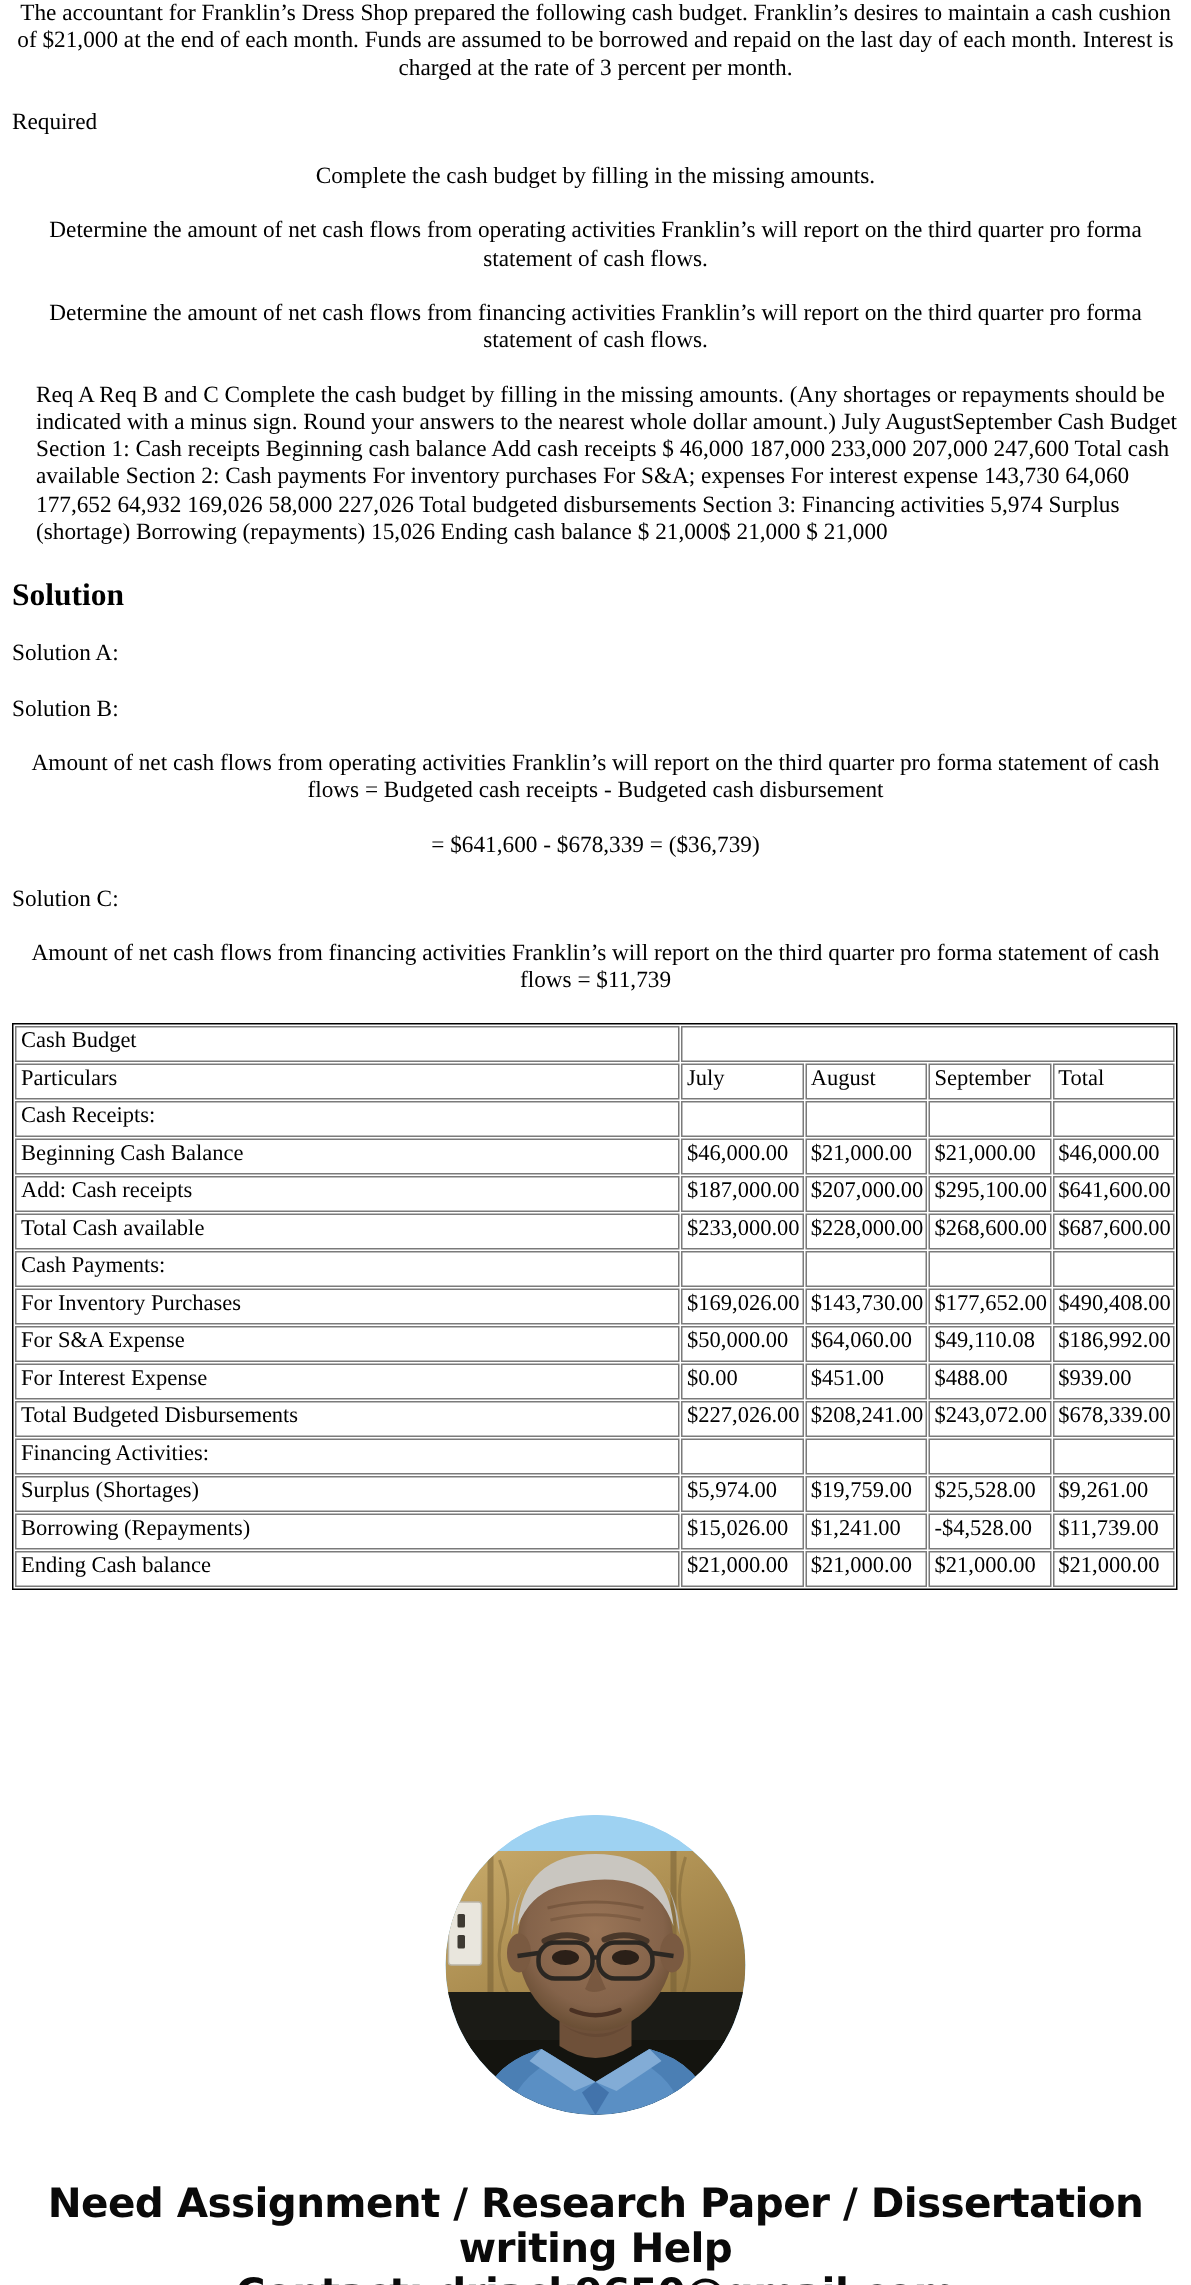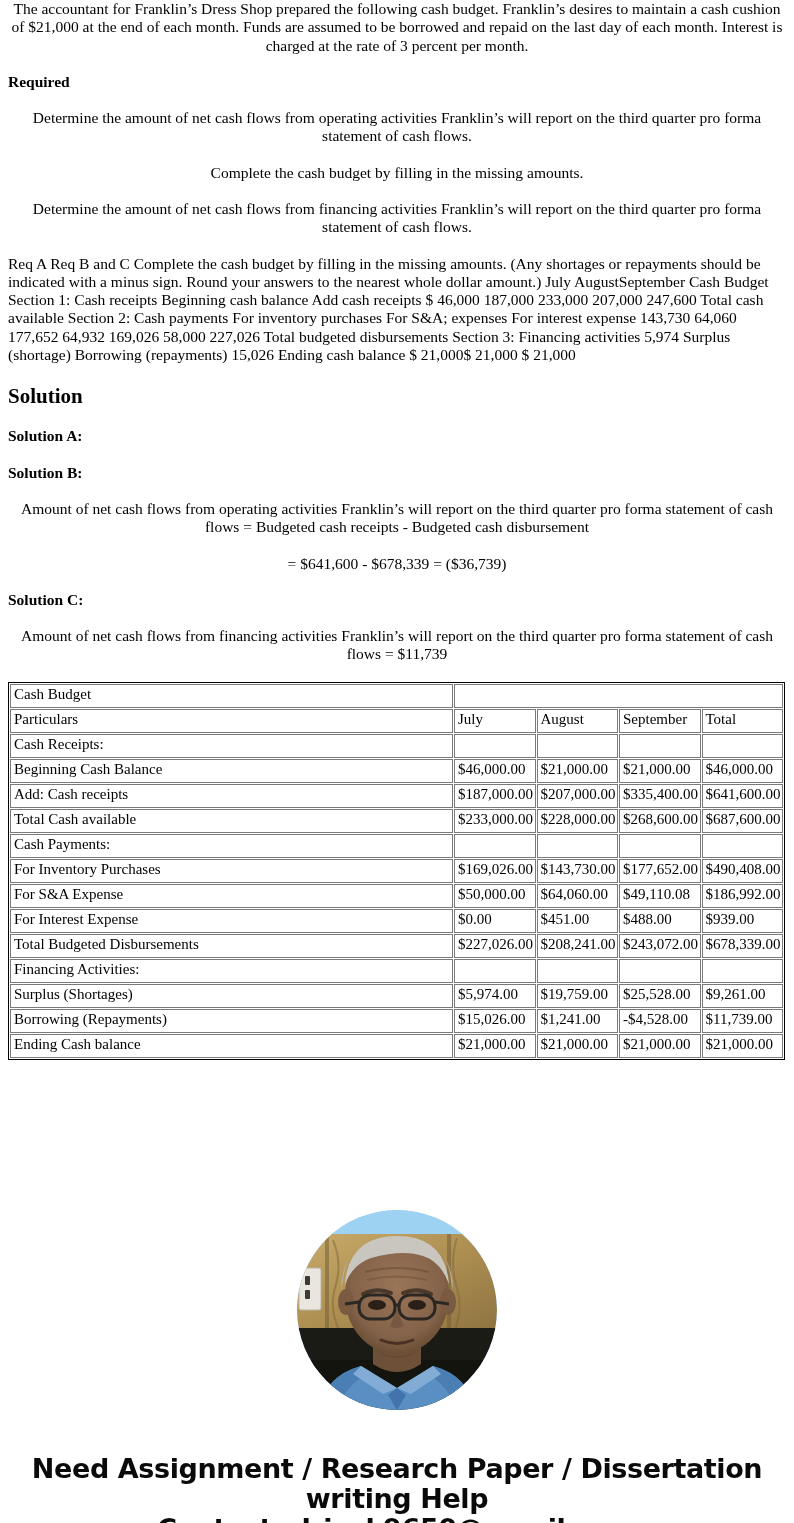--- a/index.html
+++ b/index.html
@@ -24,36 +24,36 @@
   p.body-text {
     font-size: 15.5px;
     line-height: 1.18;
     margin: 0 0 18px 0;
     text-align: center;
   }
 
   h3.req-head,
   h3.sub-head {
     font-size: 15.5px;
-    font-weight: bold;
+    font-weight: normal;
     line-height: 1.18;
     margin: 0 0 18px 0;
   }
 
   h2.solution-head {
     font-size: 21px;
     font-weight: bold;
     line-height: 1.2;
     margin: 0 0 18px 0;
   }
 
   .blob {
     font-size: 15.5px;
     line-height: 1.18;
-    margin: 0 0 20px 0;
+    margin: 0 0 20px 16px;
   }
 
   
   .table-wrap {
     margin: 4px 0 10px 0;
     padding: 0;
   }
   table.cash-budget {
     border-collapse: separate;
     border-spacing: 1px;
@@ -114,23 +114,23 @@
 </style>
 </head>
 <body>
 
 <div class="page">
 
   <p class="body-text">The accountant for Franklin’s Dress Shop prepared the following cash budget. Franklin’s desires to maintain a cash cushion of $21,000 at the end of each month. Funds are assumed to be borrowed and repaid on the last day of each month. Interest is charged at the rate of 3 percent per month.</p>
 
   <h3 class="req-head">Required</h3>
 
+  <p class="body-text">Complete the cash budget by filling in the missing amounts.</p>
+
   <p class="body-text">Determine the amount of net cash flows from operating activities Franklin’s will report on the third quarter pro forma statement of cash flows.</p>
-
-  <p class="body-text">Complete the cash budget by filling in the missing amounts.</p>
 
   <p class="body-text">Determine the amount of net cash flows from financing activities Franklin’s will report on the third quarter pro forma statement of cash flows.</p>
 
   <div class="blob">Req A Req B and C Complete the cash budget by filling in the missing amounts. (Any shortages or repayments should be indicated with a minus sign. Round your answers to the nearest whole dollar amount.) July AugustSeptember Cash Budget Section 1: Cash receipts Beginning cash balance Add cash receipts $ 46,000 187,000 233,000 207,000 247,600 Total cash available Section 2: Cash payments For inventory purchases For S&amp;A; expenses For interest expense 143,730 64,060 177,652 64,932 169,026 58,000 227,026 Total budgeted disbursements Section 3: Financing activities 5,974 Surplus (shortage) Borrowing (repayments) 15,026 Ending cash balance $ 21,000$ 21,000 $ 21,000</div>
 
   <h2 class="solution-head">Solution</h2>
 
   <h3 class="sub-head">Solution A:</h3>
 
   <h3 class="sub-head">Solution B:</h3>
@@ -169,21 +169,21 @@
           <td class="c-particulars">Beginning Cash Balance</td>
           <td class="c-month">$46,000.00</td>
           <td class="c-month">$21,000.00</td>
           <td class="c-month">$21,000.00</td>
           <td class="c-total">$46,000.00</td>
         </tr>
         <tr>
           <td class="c-particulars">Add: Cash receipts</td>
           <td class="c-month">$187,000.00</td>
           <td class="c-month">$207,000.00</td>
-          <td class="c-month">$335,400.00</td>
+          <td class="c-month">$295,100.00</td>
           <td class="c-total">$641,600.00</td>
         </tr>
         <tr>
           <td class="c-particulars">Total Cash available</td>
           <td class="c-month">$233,000.00</td>
           <td class="c-month">$228,000.00</td>
           <td class="c-month">$268,600.00</td>
           <td class="c-total">$687,600.00</td>
         </tr>
         <tr>

